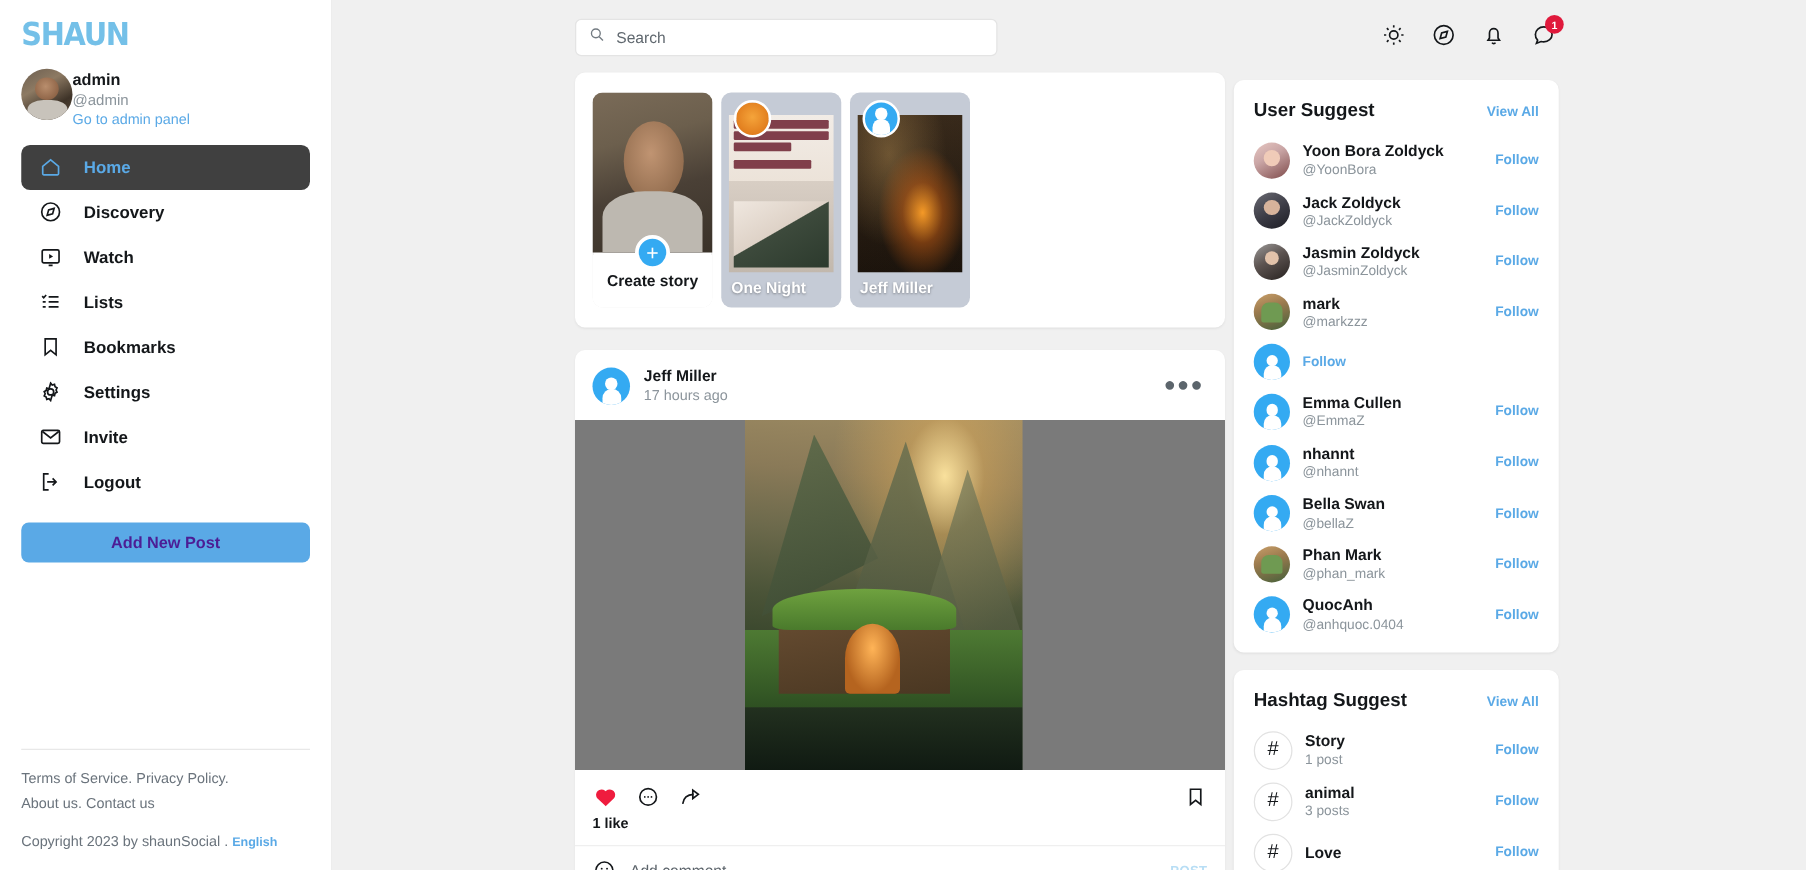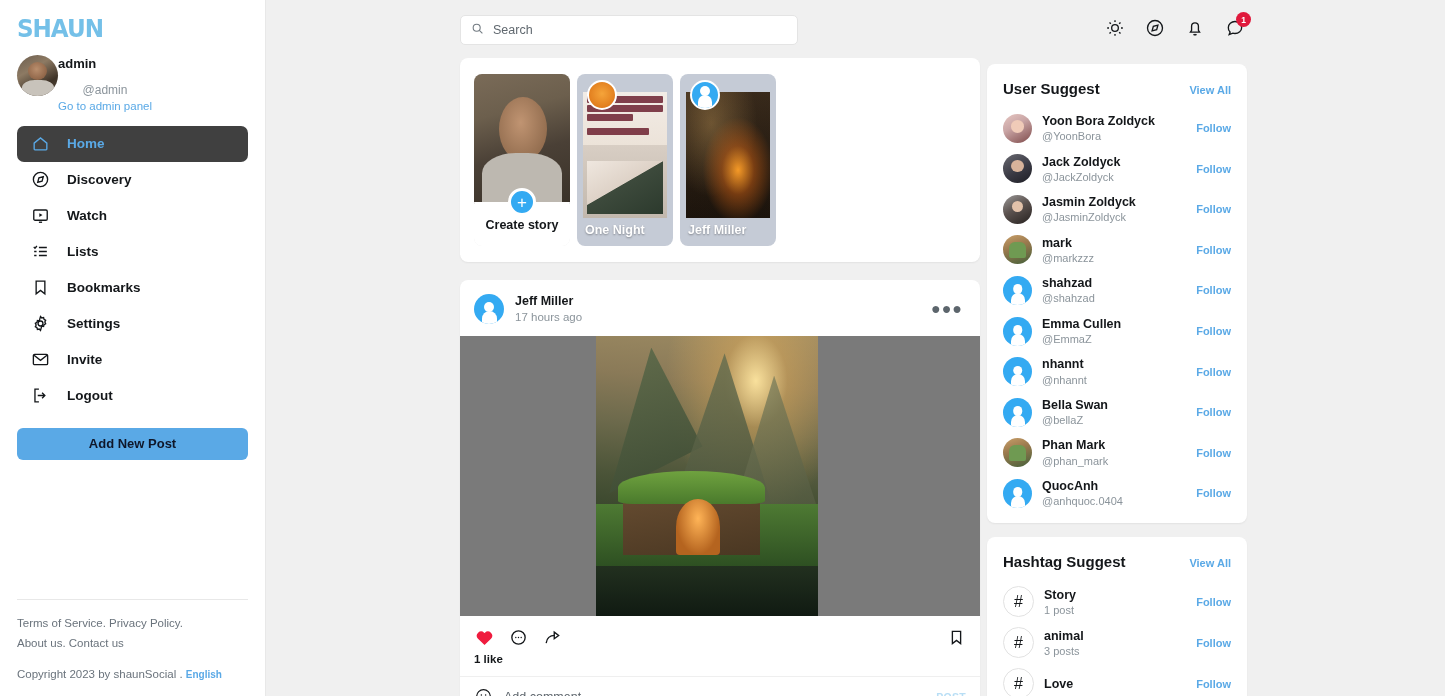--- a/index.html
+++ b/index.html
@@ -38,39 +38,39 @@
     width: 46%; height: 44%; border-radius: 50%;
     background: radial-gradient(ellipse at 45% 40%, #b98e6d 0%, #8d6346 75%);
   }
   .avatar-img::after {
     content: ""; position: absolute; left: 12%; top: 62%;
     width: 78%; height: 46%; border-radius: 40% 40% 0 0;
     background: #c8c3bb;
   }
   .profile-meta { padding-top: 1px; line-height: 1.25; }
   .p-name { font-size: 13px; font-weight: 700; color: #14171a; }
-  .p-handle { font-size: 12px; color: #8b949b; margin-top: 11px; text-align: center; }
+  .p-handle { font-size: 12px; color: #8b949b; margin-top: 1px; }
   .p-admin { font-size: 11.5px; color: #5aa9e6; margin-top: 1px; cursor: pointer; }
 
   .nav { margin-top: 12px; }
   .nav-item {
     display: flex; align-items: center; gap: 17px;
     height: 36px; padding: 0 14px; border-radius: 7px;
     font-size: 13.5px; font-weight: 700; color: #14171a;
     cursor: pointer; margin-bottom: 0px;
   }
   .nav-item + .nav-item { margin-top: 0px; }
   .nav-item.active { background: #404040; color: #5aa9e6; }
   .nav-item.active svg { stroke: #5aa9e6; }
   .nav-icon { width: 19px; height: 19px; display: flex; align-items: center; justify-content: center; flex: 0 0 19px; }
   .nav-icon svg { width: 19px; height: 19px; fill: none; stroke: #14171a; stroke-width: 1.7; }
 
   .add-post-btn {
     margin-top: 14px; width: 100%; height: 32px;
-    background: #5aa9e6; color: #0f172a; border: none; border-radius: 6px;
+    background: #5aa9e6; color: #4c1d95; border: none; border-radius: 6px;
     font-size: 13px; font-weight: 700; cursor: pointer;
     font-family: "Liberation Sans", sans-serif;
   }
 
   .side-footer { position: absolute; left: 17px; right: 17px; bottom: 16px; }
   .footer-divider { border-top: 1px solid #e8e8e8; margin-bottom: 13px; }
   .footer-links { font-size: 11.5px; color: #6a737c; line-height: 1.75; }
   .footer-links span.lk { cursor: pointer; }
   .footer-copy { font-size: 11.5px; color: #6a737c; margin-top: 15px; }
   .footer-copy .lang { color: #5aa9e6; font-size: 10px; font-weight: 700; cursor: pointer; }
@@ -556,24 +556,20 @@
             <div class="srow-name">mark</div>
             <div class="srow-handle">@markzzz</div>
           </div>
           <span class="follow-btn">Follow</span>
         </div>
 
         <div class="srow">
           <div class="srow-av">
               <span class="person"></span>
             </div>
-          <div class="srow-meta">
-            <div class="srow-name">shahzad</div>
-            <div class="srow-handle">@shahzad</div>
-          </div>
           <span class="follow-btn">Follow</span>
         </div>
 
         <div class="srow">
           <div class="srow-av">
               <span class="person"></span>
             </div>
           <div class="srow-meta">
             <div class="srow-name">Emma Cullen</div>
             <div class="srow-handle">@EmmaZ</div>

